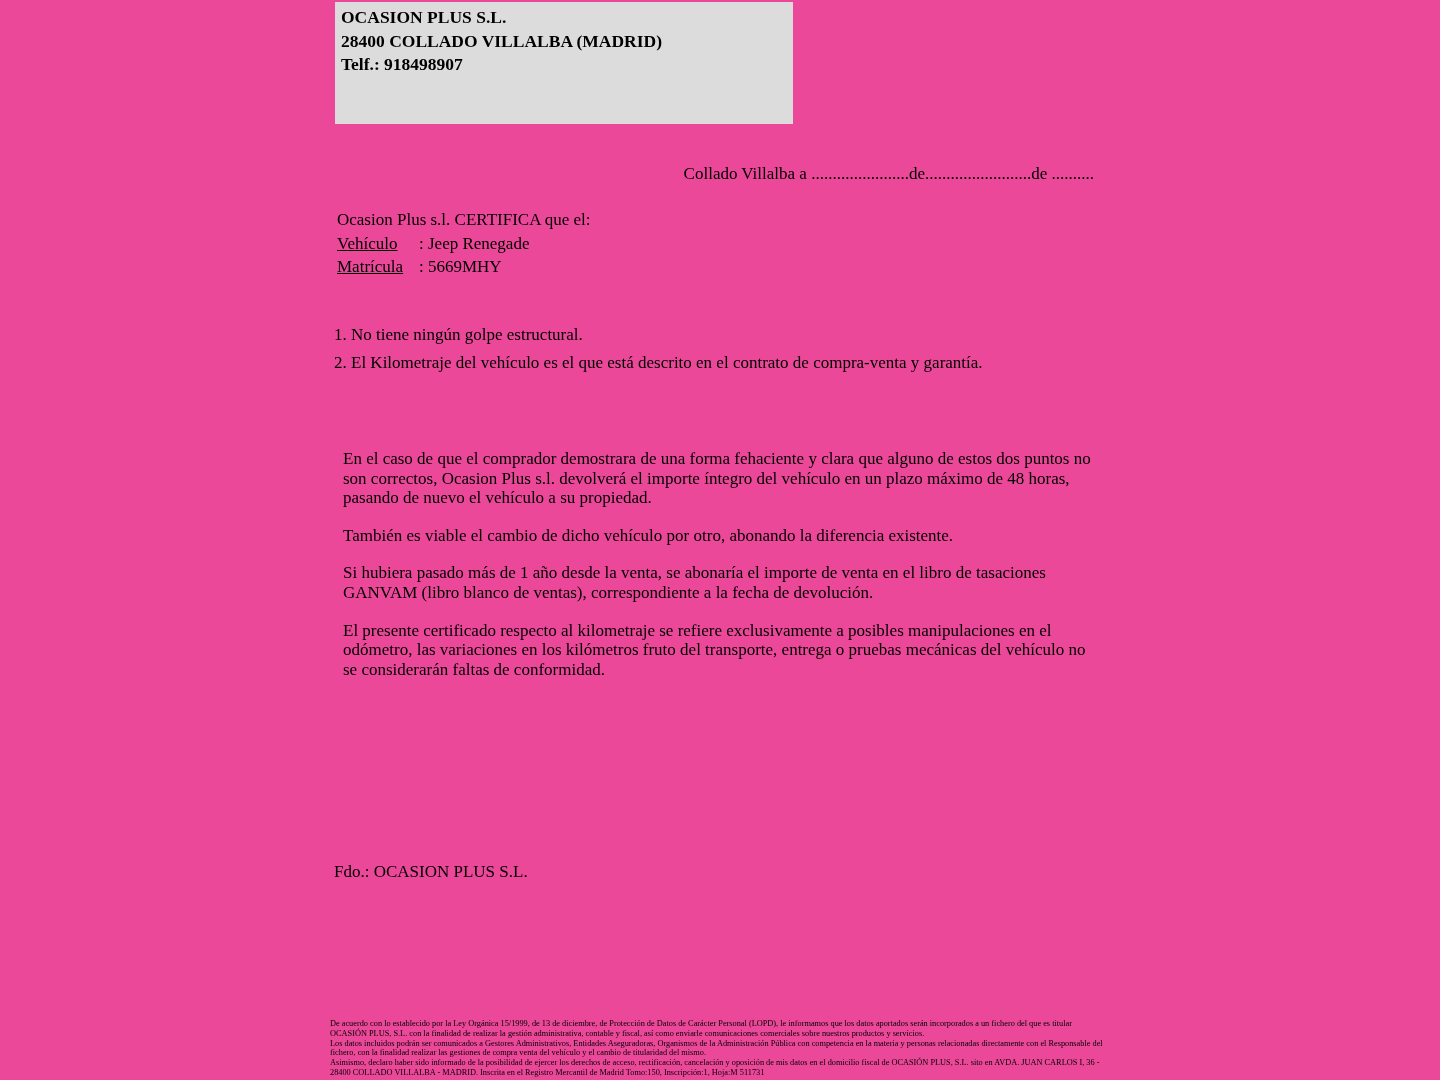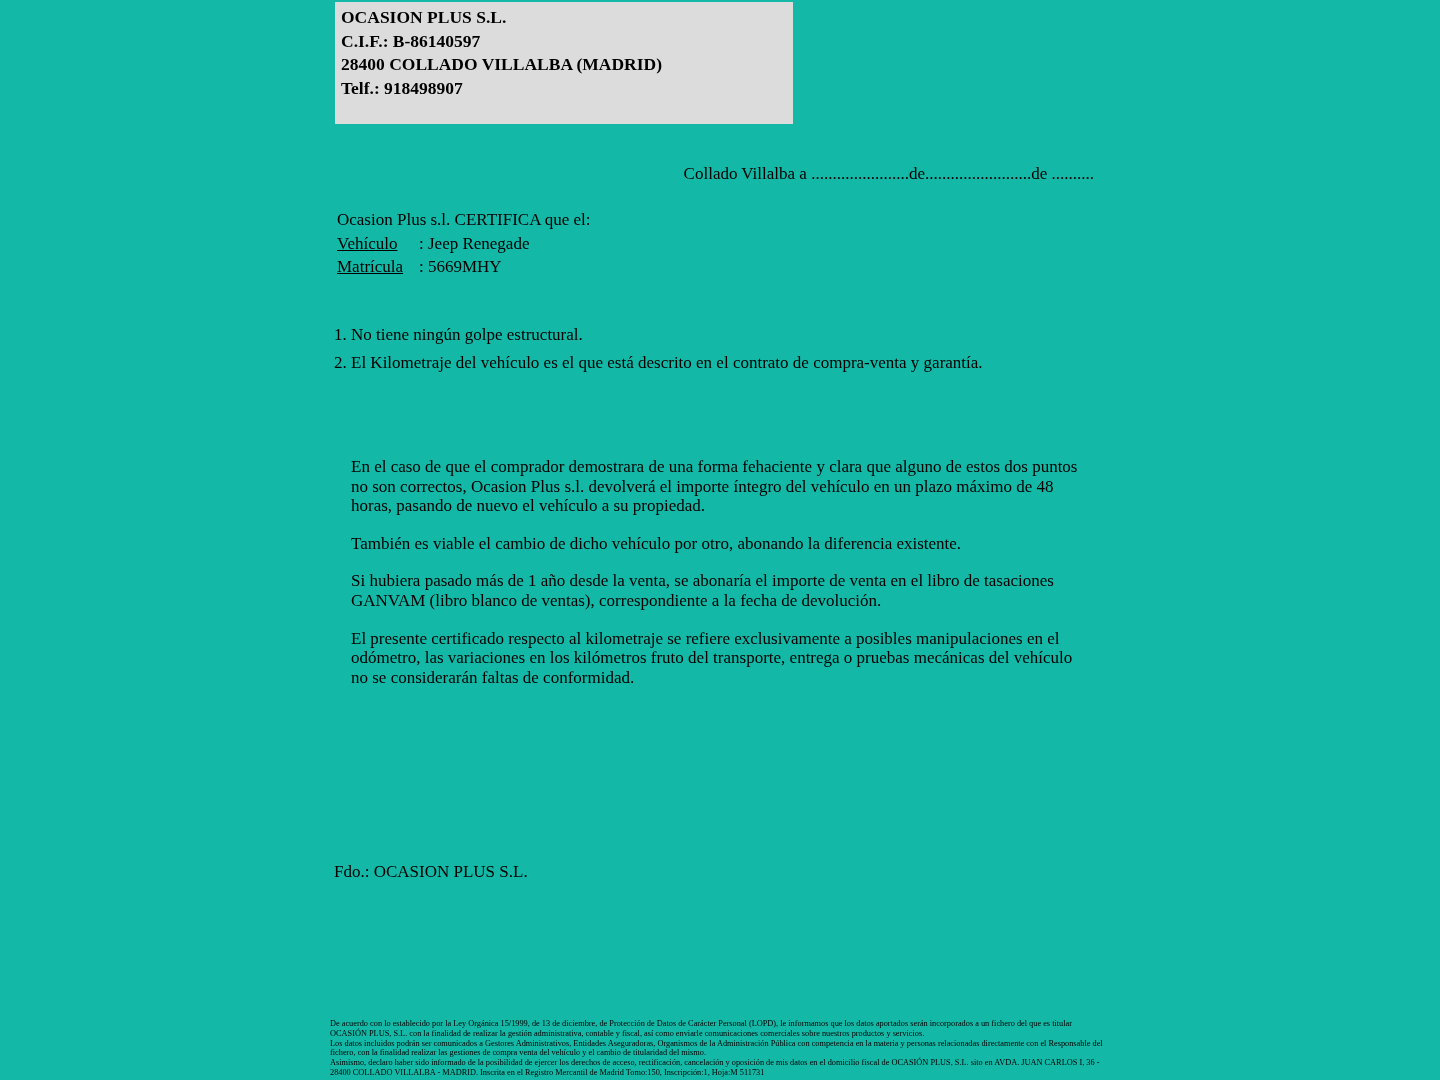--- a/index.html
+++ b/index.html
@@ -5,21 +5,21 @@
 <style>
   html, body {
     margin: 0;
     padding: 0;
     background: #ffffff;
   }
   .page {
     position: relative;
     width: 1440px;
     height: 1080px;
-    background: #14b8a6;
+    background: #ec4899;
     color: #000000;
     font-family: "Liberation Serif", "DejaVu Serif", serif;
     overflow: hidden;
   }
 
   
   .letterhead {
     position: absolute;
     left: 335px;
     top: 2px;
@@ -84,21 +84,21 @@
   
   .body-paragraphs {
     position: absolute;
     left: 334px;
     top: 440px;
     width: 772px;
     font-size: 17px;
     line-height: 19.6px;
   }
   .body-paragraphs p {
-    margin: 17px;
+    margin: 9px;
   }
   .body-paragraphs p + p {
     margin-top: 18px;
   }
 
   
   .signature {
     position: absolute;
     left: 334px;
     top: 862px;
@@ -120,21 +120,20 @@
     margin: 0;
   }
 </style>
 </head>
 <body>
 
 <div class="page">
 
   <div class="letterhead">
     <div class="lh-line">OCASION PLUS S.L.</div>
-    <div class="lh-line">C.I.F.: B-86140597</div>
     <div class="lh-line">28400 COLLADO VILLALBA (MADRID)</div>
     <div class="lh-line">Telf.: 918498907</div>
   </div>
 
   <div class="date-line">Collado Villalba a .......................de.........................de ..........</div>
 
   <div class="cert-block">
     <div>Ocasion Plus s.l. CERTIFICA que el:</div>
     <div>
       <span class="cert-label-wrap"><span class="u">Vehículo</span></span><span>: Jeep Renegade</span>

